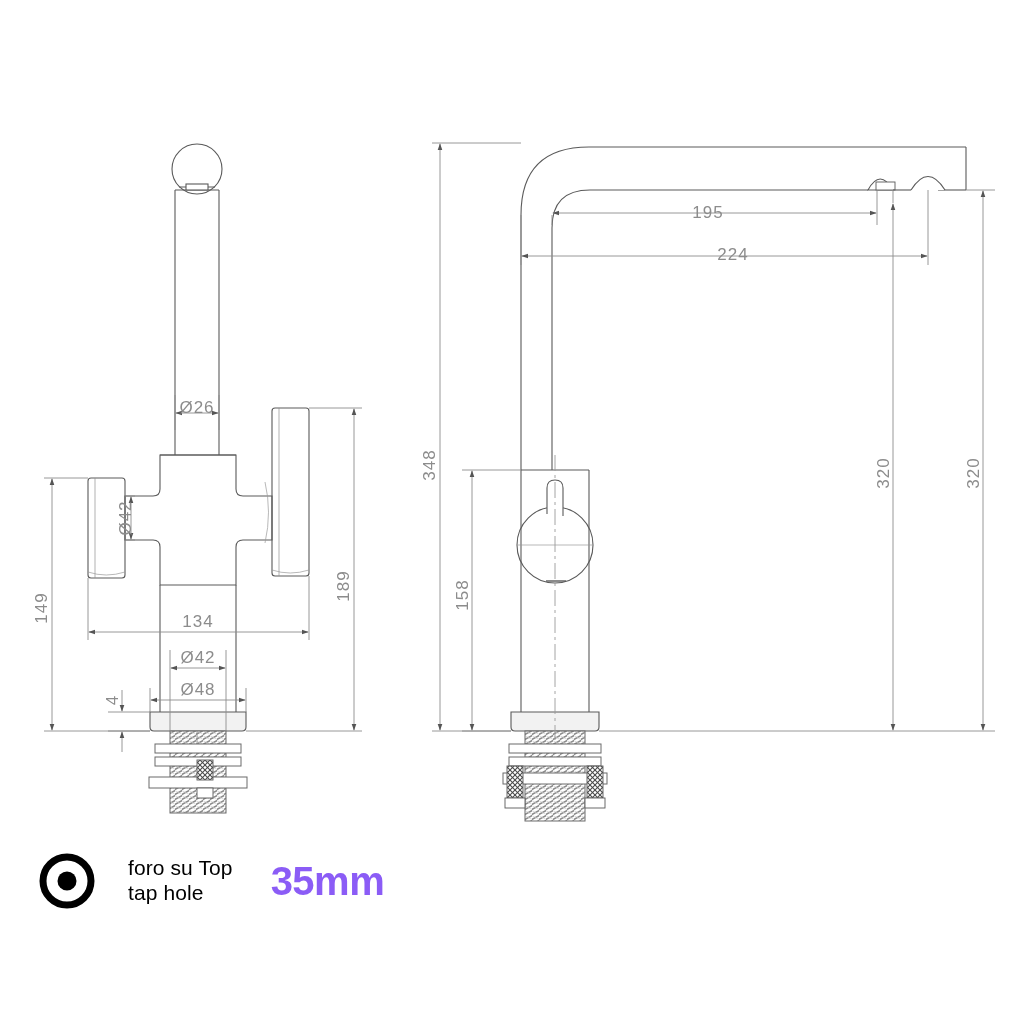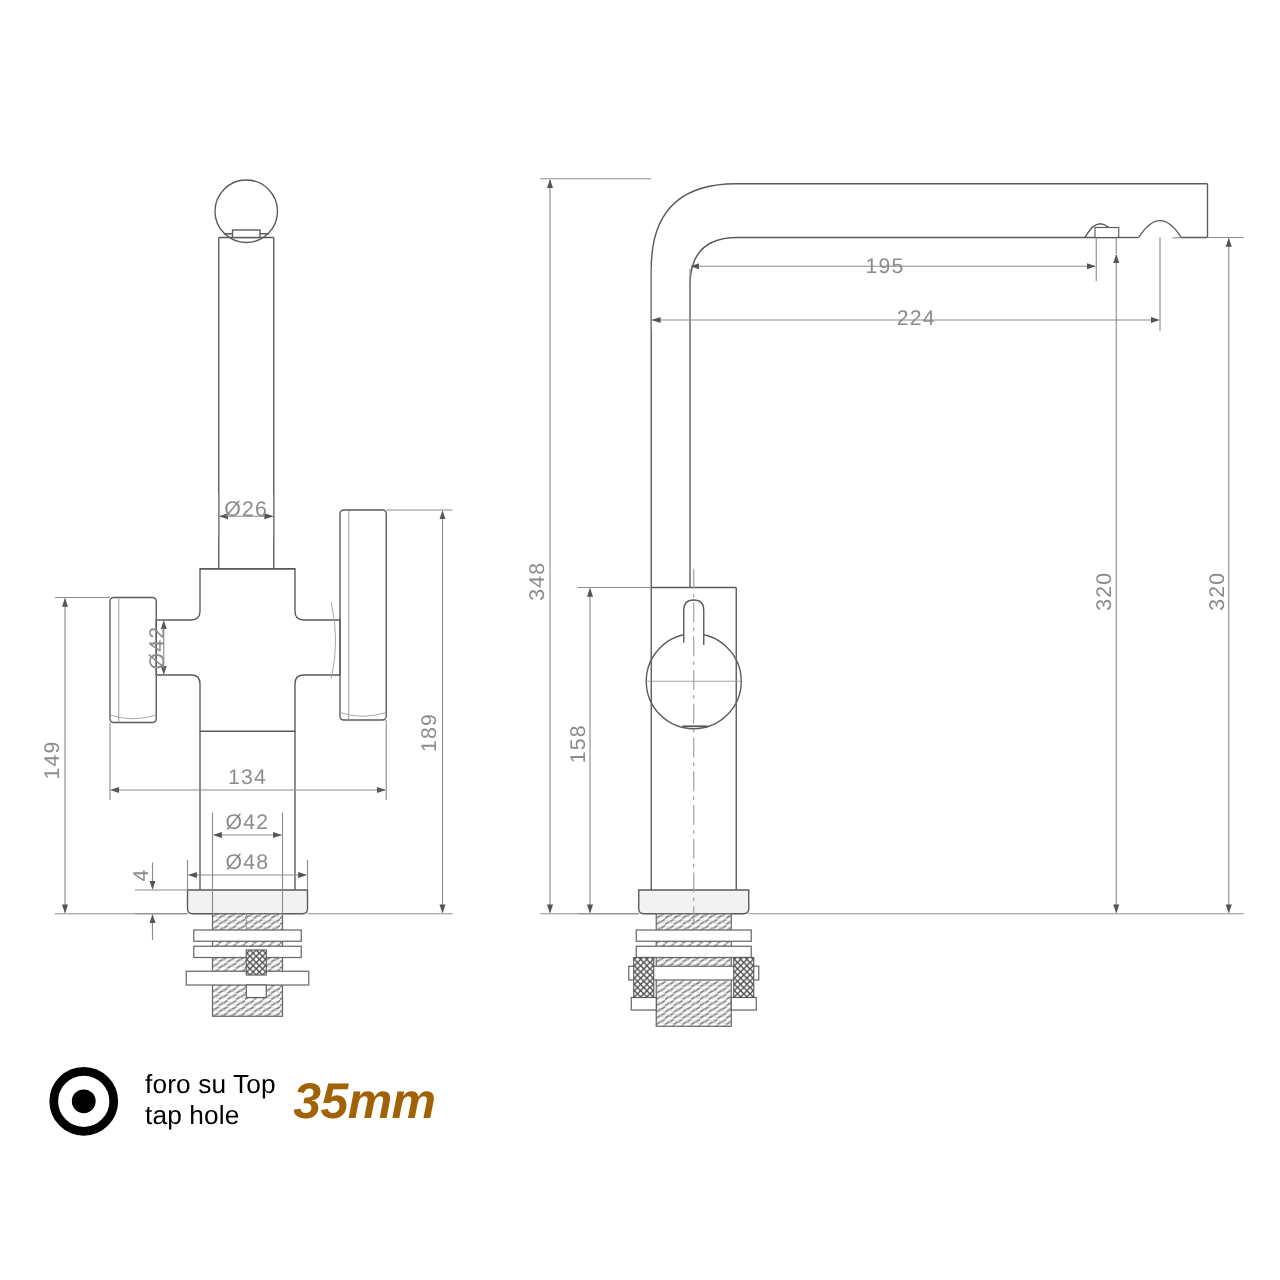--- a/index.html
+++ b/index.html
@@ -7,38 +7,37 @@
   body{
     width:1024px;height:1024px;position:relative;overflow:hidden;
     font-family:"Liberation Sans", sans-serif;
     color:#000;
   }
   #sheet{position:absolute;inset:0;width:1024px;height:1024px;}
   svg#drawing{position:absolute;left:0;top:0;width:1024px;height:1024px;display:block;}
 
   .caption-block{
     position:absolute;left:38px;top:852px;
-    display:flex;align-items:center;gap:4px;
+    display:flex;align-items:center;gap:16px;
   }
   .tap-icon{width:58px;height:58px;flex:0 0 auto;margin-right:16px;}
   .cap-text{
     display:flex;flex-direction:column;justify-content:center;
     line-height:1.18;
   }
   .cap-line{
     font-size:21px;font-weight:400;color:#000;
     font-family:"Liberation Sans", sans-serif;
     letter-spacing:.1px;white-space:nowrap;
   }
   .cap-size{
-    font-size:40px;font-weight:700;color:#a16207;
+    font-size:40px;font-weight:700;color:#8b5cf6;
     font-family:"Liberation Sans", sans-serif;
-    margin-left:10px;align-self:center;white-space:nowrap;
+    margin-left:22px;align-self:center;white-space:nowrap;
     letter-spacing:-.5px;
-    font-style:italic;
   }
 </style>
 </head>
 <body>
 
 <div id="sheet">
 
   <svg id="drawing" viewBox="0 0 1024 1024">
     <defs>
       <marker id="arrS" viewBox="0 0 10 10" refX="9" refY="5" markerWidth="8" markerHeight="8" orient="auto-start-reverse">

